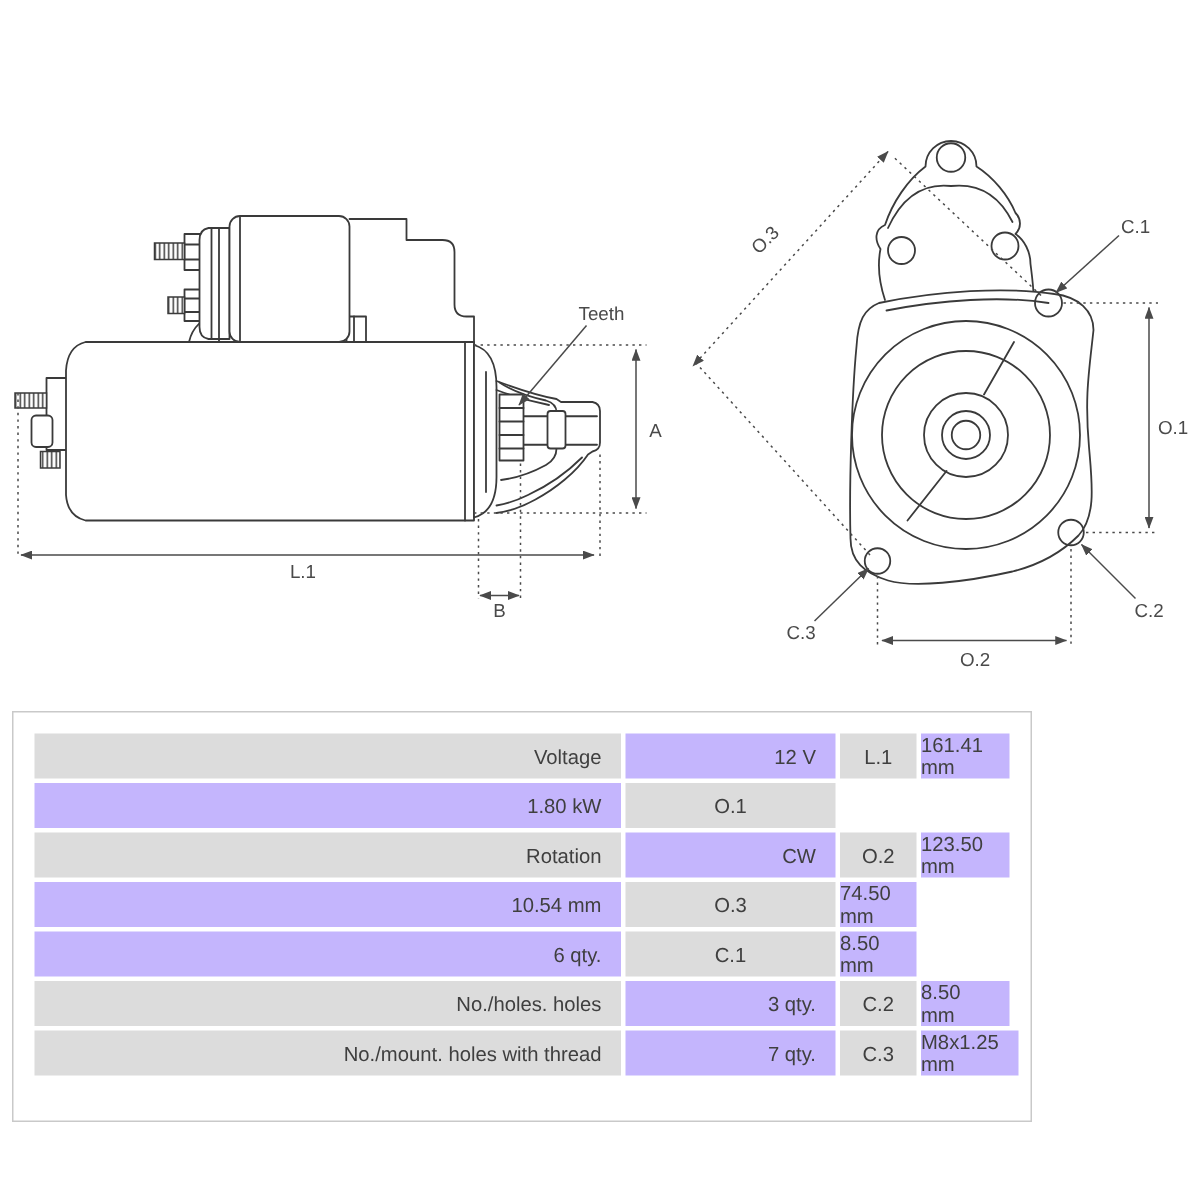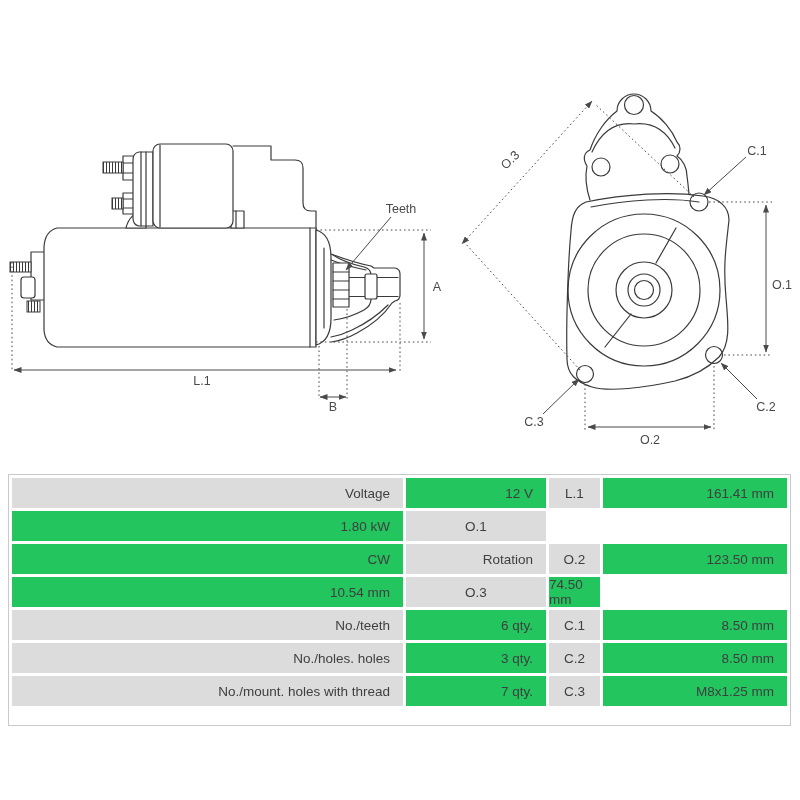--- a/index.html
+++ b/index.html
@@ -8,26 +8,26 @@
   svg.diagram{position:absolute;left:0;top:0;display:block;}
 
   
   .part{fill:none;stroke:#3a3a3a;stroke-width:1.2;stroke-linejoin:round;stroke-linecap:round;}
   .partw{fill:#ffffff;stroke:#3a3a3a;stroke-width:1.2;stroke-linejoin:round;}
   .dim{fill:none;stroke:#4a4a4a;stroke-width:1;}
   .dot{stroke-dasharray:1.6 2.8;}
   .lbl{font-size:12.5px;fill:#4a4a4a;}
 
   
-  .spec-table{position:absolute;left:8px;top:474px;width:783px;box-sizing:border-box;
-              border:1px solid #c9c9c9;background:#ffffff;padding:3px;}
+  .spec-table{position:absolute;left:8px;top:474px;width:680px;box-sizing:border-box;
+              border:1px solid #c9c9c9;background:#ffffff;padding:14px;}
   .spec-row{display:grid;grid-template-columns:391px 140px 51px 1fr;gap:3px;margin-bottom:3px;}
-  .spec-row:last-child{margin-bottom:16px;text-align:right;}
+  .spec-row:last-child{margin-bottom:16px;}
   .cell{height:30px;display:flex;align-items:center;justify-content:flex-end;
-        font-size:13.5px;color:#3f3f3f;padding-right:13px;box-sizing:border-box;background:#22c55e;}
+        font-size:13.5px;color:#3f3f3f;padding-right:13px;box-sizing:border-box;background:#c4b5fd;}
   .cell.gray{background:#dcdcdc;}
   .cell.code{justify-content:center;padding-right:0;}
 </style>
 </head>
 <body>
 
 <div class="stage">
 
   <svg class="diagram" width="800" height="474" viewBox="0 0 800 474">
     <defs>
@@ -159,34 +159,33 @@
       <div class="cell gray code">L.1</div>
       <div class="cell">161.41 mm</div>
     </div>
 
     <div class="spec-row">
       <div class="cell">1.80 kW</div>
       <div class="cell gray code">O.1</div>
     </div>
 
     <div class="spec-row">
+      <div class="cell gray">Rotation</div>
       <div class="cell">CW</div>
-      <div class="cell gray">Rotation</div>
       <div class="cell gray code">O.2</div>
       <div class="cell">123.50 mm</div>
     </div>
 
     <div class="spec-row">
       <div class="cell">10.54 mm</div>
       <div class="cell gray code">O.3</div>
       <div class="cell">74.50 mm</div>
     </div>
 
     <div class="spec-row">
-      <div class="cell gray">No./teeth</div>
       <div class="cell">6 qty.</div>
       <div class="cell gray code">C.1</div>
       <div class="cell">8.50 mm</div>
     </div>
 
     <div class="spec-row">
       <div class="cell gray">No./holes. holes</div>
       <div class="cell">3 qty.</div>
       <div class="cell gray code">C.2</div>
       <div class="cell">8.50 mm</div>

